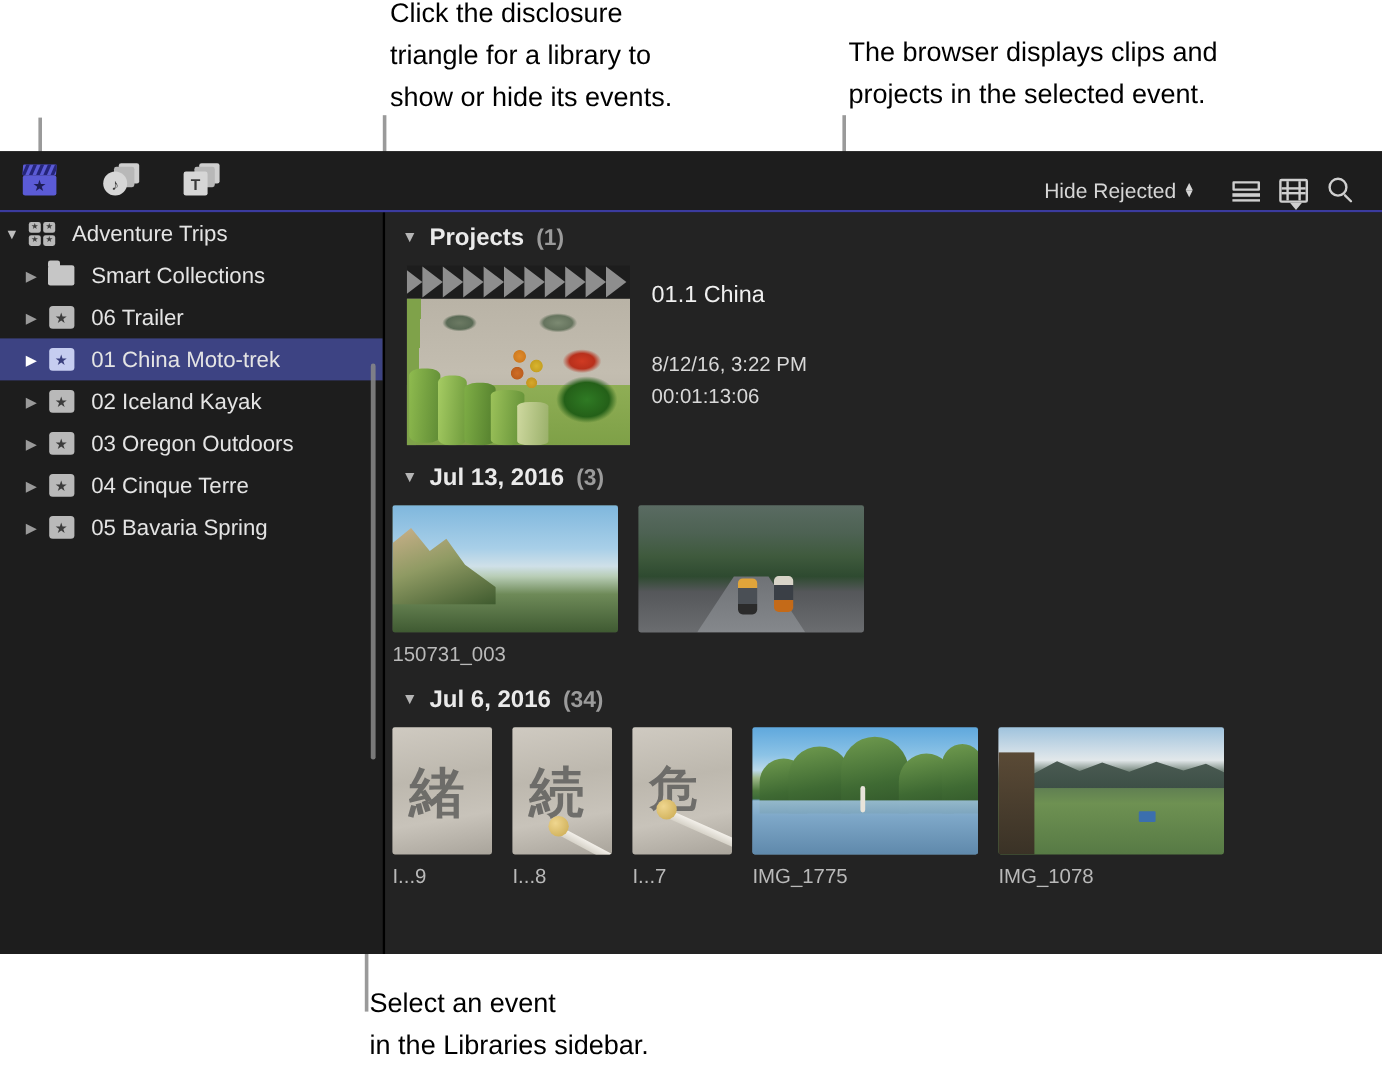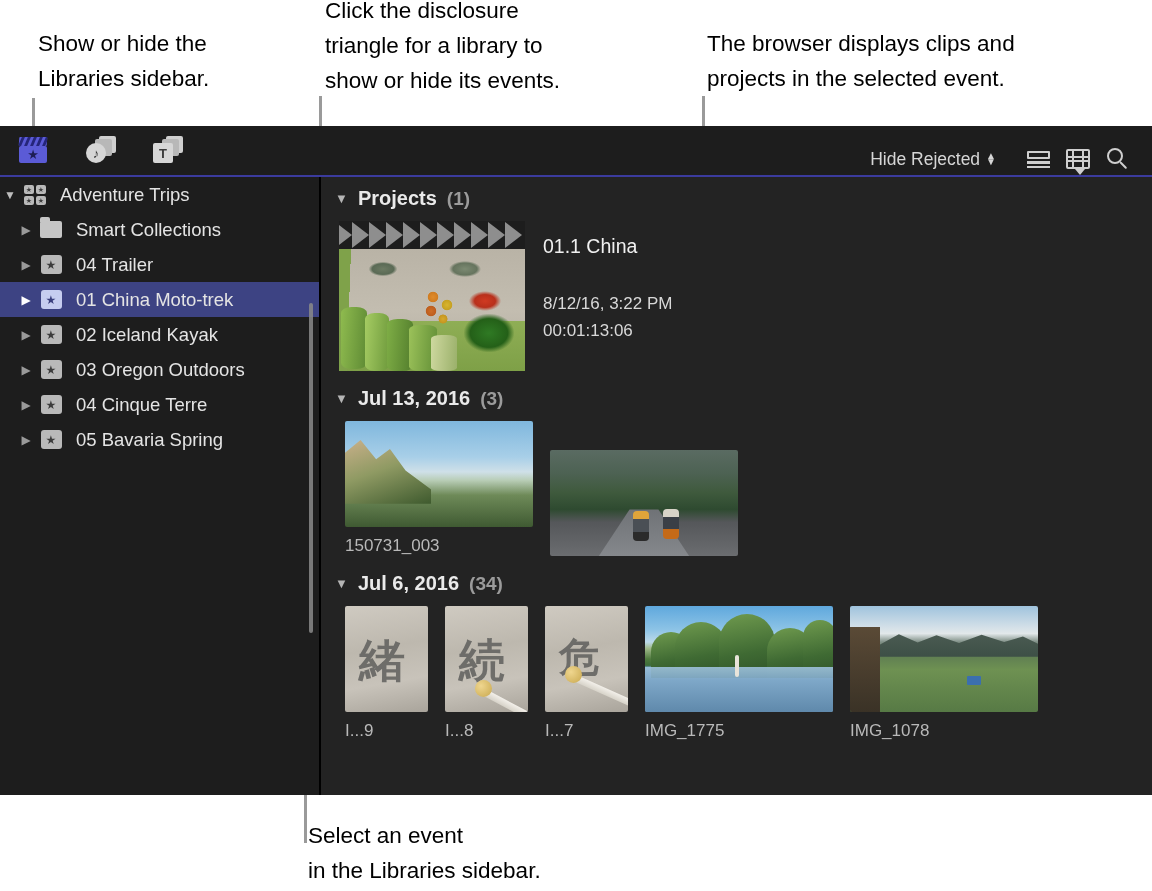--- a/index.html
+++ b/index.html
@@ -181,21 +181,21 @@
     border-top:13px solid transparent; border-bottom:13px solid transparent;
     border-left:17px solid #8e8e8e;
   }
   .proj-img {
     position:absolute; left:0; top:28px; width:186px; height:122px;
   }
   .proj-meta { padding-top:14px; color:#f0f0f0; }
   .proj-title { font-size:19.5px; margin-bottom:32px; }
   .proj-date, .proj-dur { font-size:17px; color:#d8d8d8; line-height:27px; }
 
-  .clip-row { display:flex; gap:17px; padding-left:24px; align-items:flex-end; }
+  .clip-row { display:flex; gap:17px; padding-left:6px; align-items:flex-start; }
   .clip { cursor:pointer; }
   .clip-img { border-radius:2px; overflow:hidden; position:relative; }
   .clip-name { color:#b9b9b9; font-size:17px; padding-top:9px; }
 
   
   .ph-veg {
     background:
       radial-gradient(ellipse 26px 16px at 146px 52px, #d03a22 0%, #b8301c 40%, rgba(0,0,0,0) 62%),
       radial-gradient(ellipse 34px 26px at 150px 84px, #2f7a24 0%, #246018 55%, rgba(0,0,0,0) 75%),
       radial-gradient(circle 7px at 94px 48px, #e08b2a 0%, #d07c20 70%, rgba(0,0,0,0) 80%),
@@ -283,22 +283,20 @@
     position:absolute; left:0; right:0; top:22%; height:26%;
     background: linear-gradient(180deg, #4d5d55 0%, #3d4f46 100%);
     clip-path: polygon(0 60%, 8% 30%, 16% 55%, 26% 18%, 36% 48%, 46% 22%, 58% 50%, 70% 20%, 82% 46%, 92% 26%, 100% 52%, 100% 100%, 0 100%);
   }
 </style>
 </head>
 <body>
 
 <div id="root">
 
-  <div class="callout" id="callout-sidebar-toggle">Show or hide the
-Libraries sidebar.</div>
   <div class="callout" id="callout-disclosure">Click the disclosure
 triangle for a library to
 show or hide its events.</div>
   <div class="callout" id="callout-browser">The browser displays clips and
 projects in the selected event.</div>
   <div class="callout" id="callout-select-event">Select an event
 in the Libraries sidebar.</div>
 
   <div class="leader leader-v" style="left:32px; top:98px; height:42px;"></div>
   <div class="leader leader-v" style="left:319px; top:96px; height:96px;"></div>
@@ -405,21 +403,21 @@
             <span class="ico-wrap">
               <span class="folder"></span>
             </span>
             <span class="slabel">Smart Collections</span>
           </div>
           <div class="srow">
             <span class="tri" style="margin-left: 16px;">▶</span>
             <span class="ico-wrap">
               <span class="startile">★</span>
             </span>
-            <span class="slabel">04 Trailer</span>
+            <span class="slabel">06 Trailer</span>
           </div>
           <div class="srow selected">
             <span class="tri" style="margin-left: 16px;">▶</span>
             <span class="ico-wrap">
               <span class="startile">★</span>
             </span>
             <span class="slabel">01 China Moto-trek</span>
           </div>
           <div class="srow">
             <span class="tri" style="margin-left: 16px;">▶</span>

